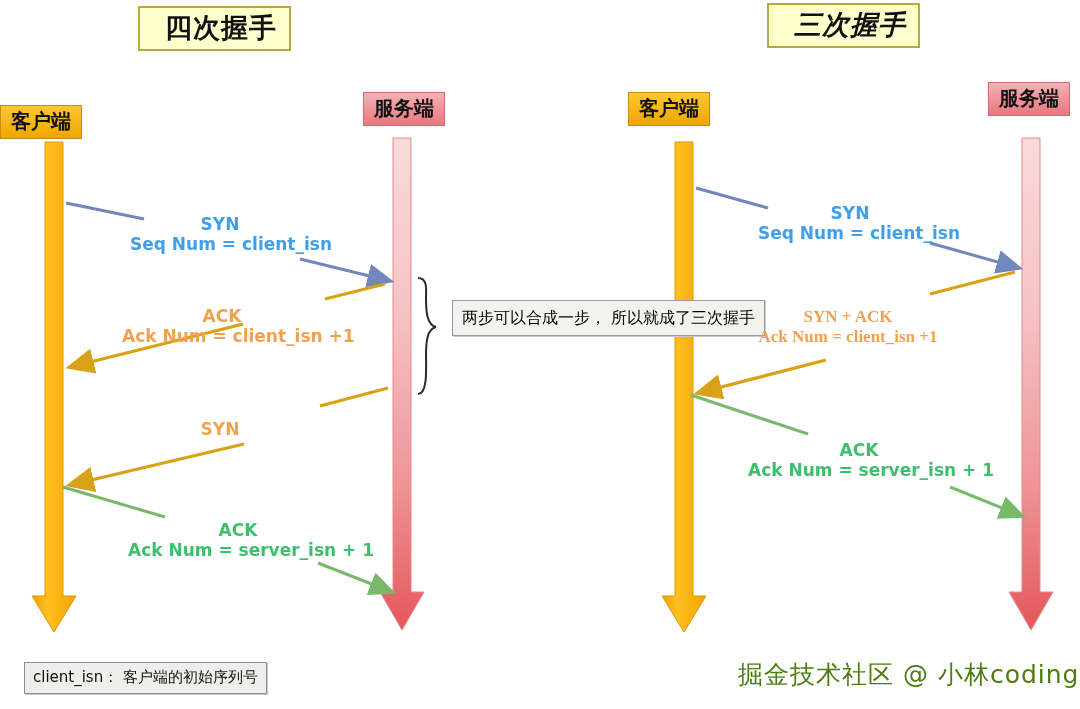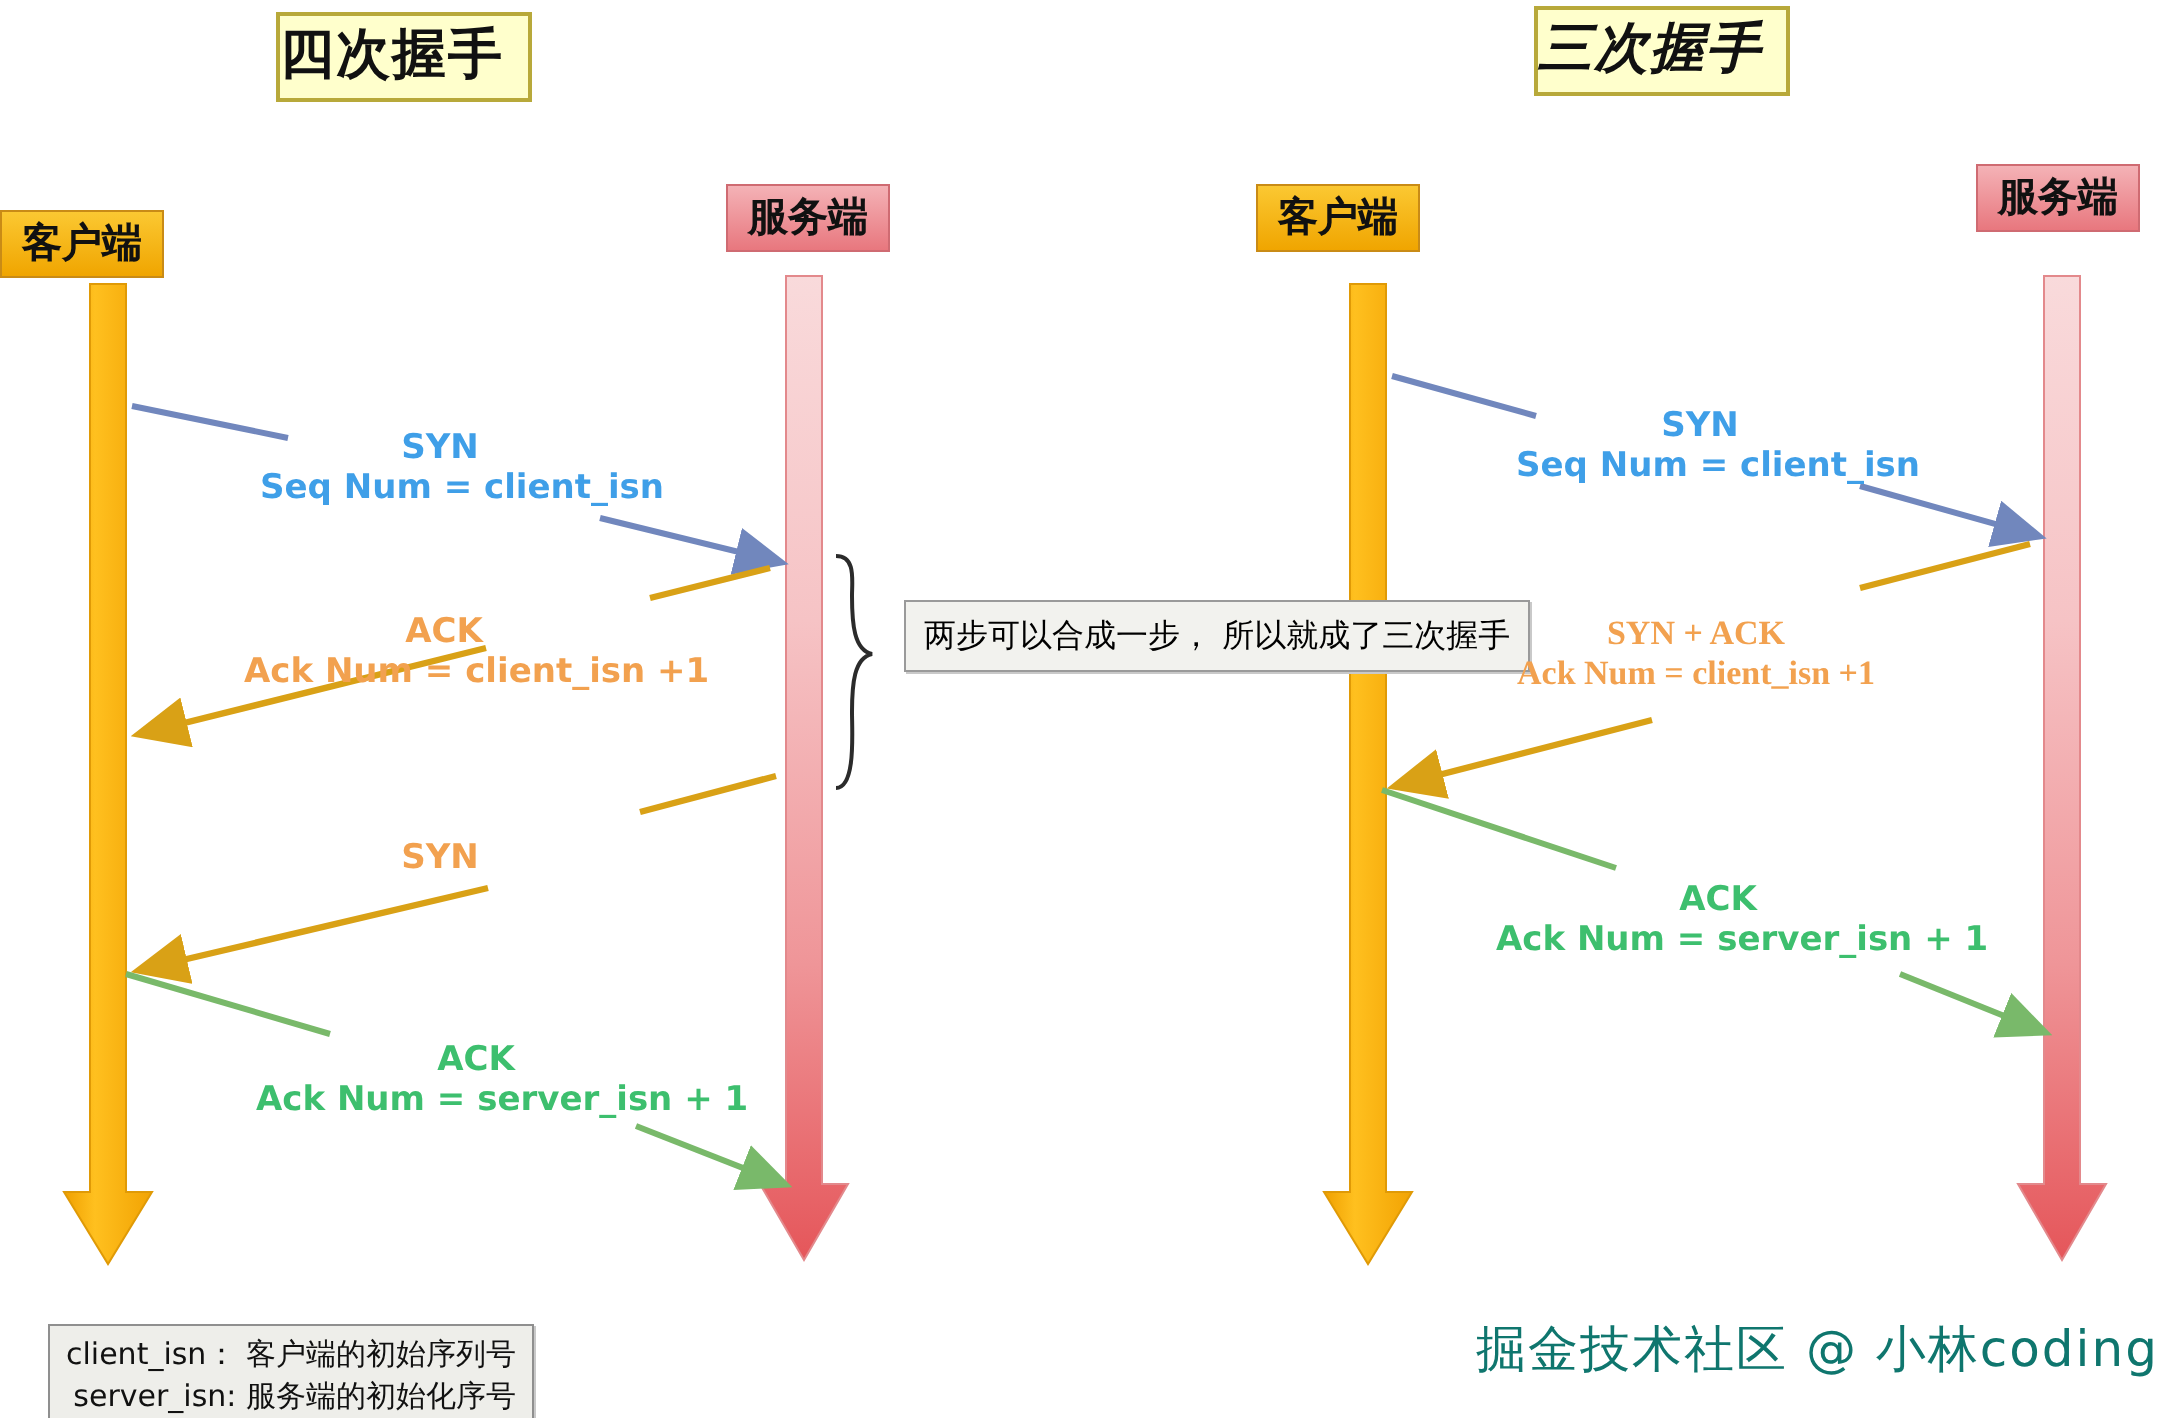--- a/index.html
+++ b/index.html
@@ -33,21 +33,21 @@
   .title-box {
     position: absolute;
     background: #ffffcc;
     border: 2px solid #b8a93a;
     color: #111111;
     font-size: 27px;
     font-weight: bold;
     letter-spacing: 1px;
     text-align: center;
     line-height: 1;
-    padding: 6px 12px 8px 0;
+    padding: 6px 12px 8px 25px;
     font-family: "DejaVu Sans", "Liberation Sans", sans-serif;
     white-space: nowrap;
   }
 
   
   .endpoint-label {
     position: absolute;
     font-size: 20px;
     font-weight: bold;
     color: #111111;
@@ -105,21 +105,21 @@
     padding: 4px 8px 5px 8px;
     white-space: nowrap;
     font-family: "DejaVu Sans", "Liberation Sans", sans-serif;
   }
   .legend-box .row { display: block; text-align: right; }
 
   
   .watermark {
     position: absolute;
     font-size: 25px;
-    color: #0f766e;
+    color: #4d7c0f;
     letter-spacing: 1px;
     white-space: nowrap;
     font-family: "DejaVu Sans", "Liberation Sans", sans-serif;
   }
 </style>
 </head>
 <body>
 
 <div id="canvas">
 
@@ -252,18 +252,17 @@
     <span class="line">Ack Num =  client_isn +1</span>
   </div>
 
   <div class="msg green" style="left:748px; top:441px; width:222px;">
     <span class="flag">ACK</span>
     <span class="line">Ack Num = server_isn + 1</span>
   </div>
 
   <div class="legend-box" style="left:24px; top:662px;">
     <span class="row">client_isn： 客户端的初始序列号</span>
-    <span class="row">server_isn: 服务端的初始化序号</span>
   </div>
 
   <div class="watermark" style="left:738px; top:658px;">掘金技术社区 @ 小林coding</div>
 
 </div>
 
 </body></html>

